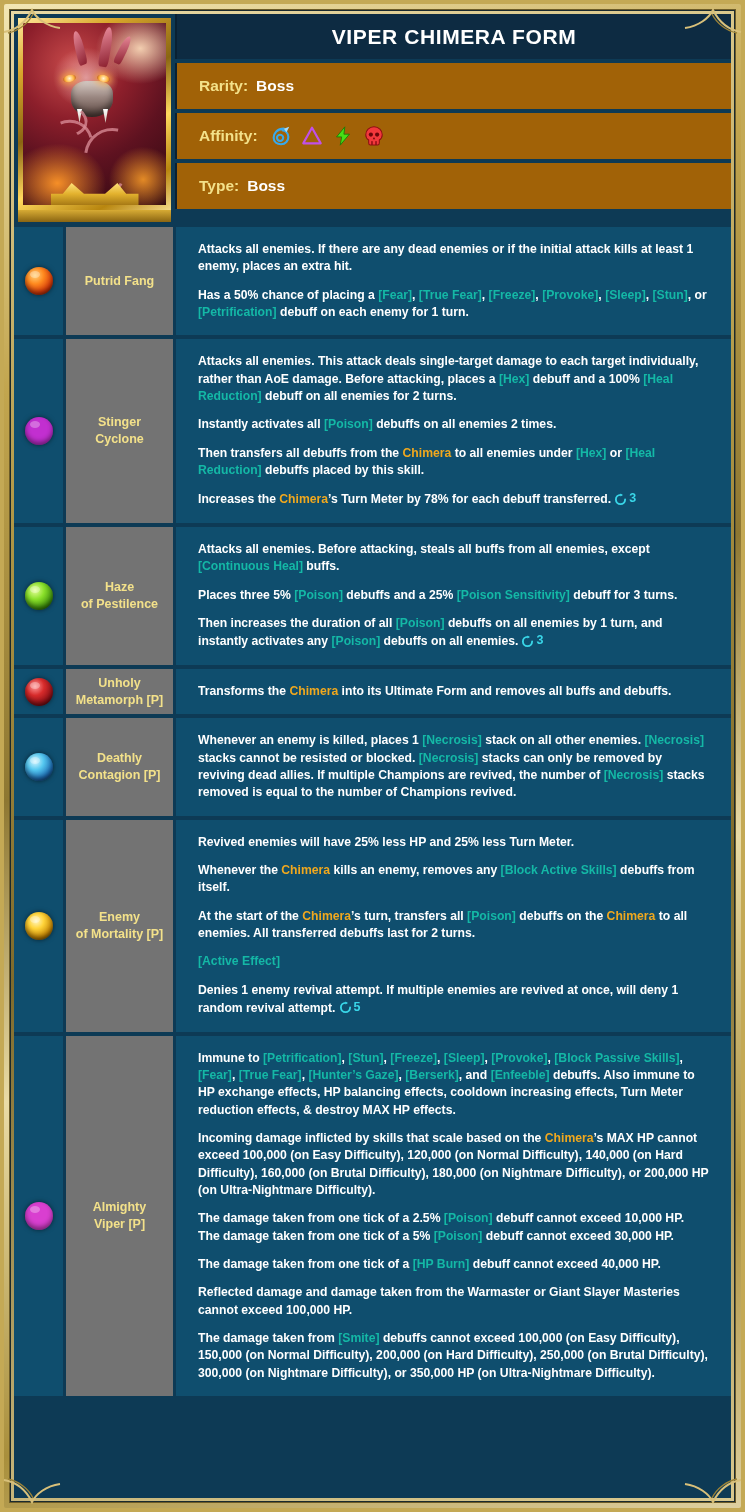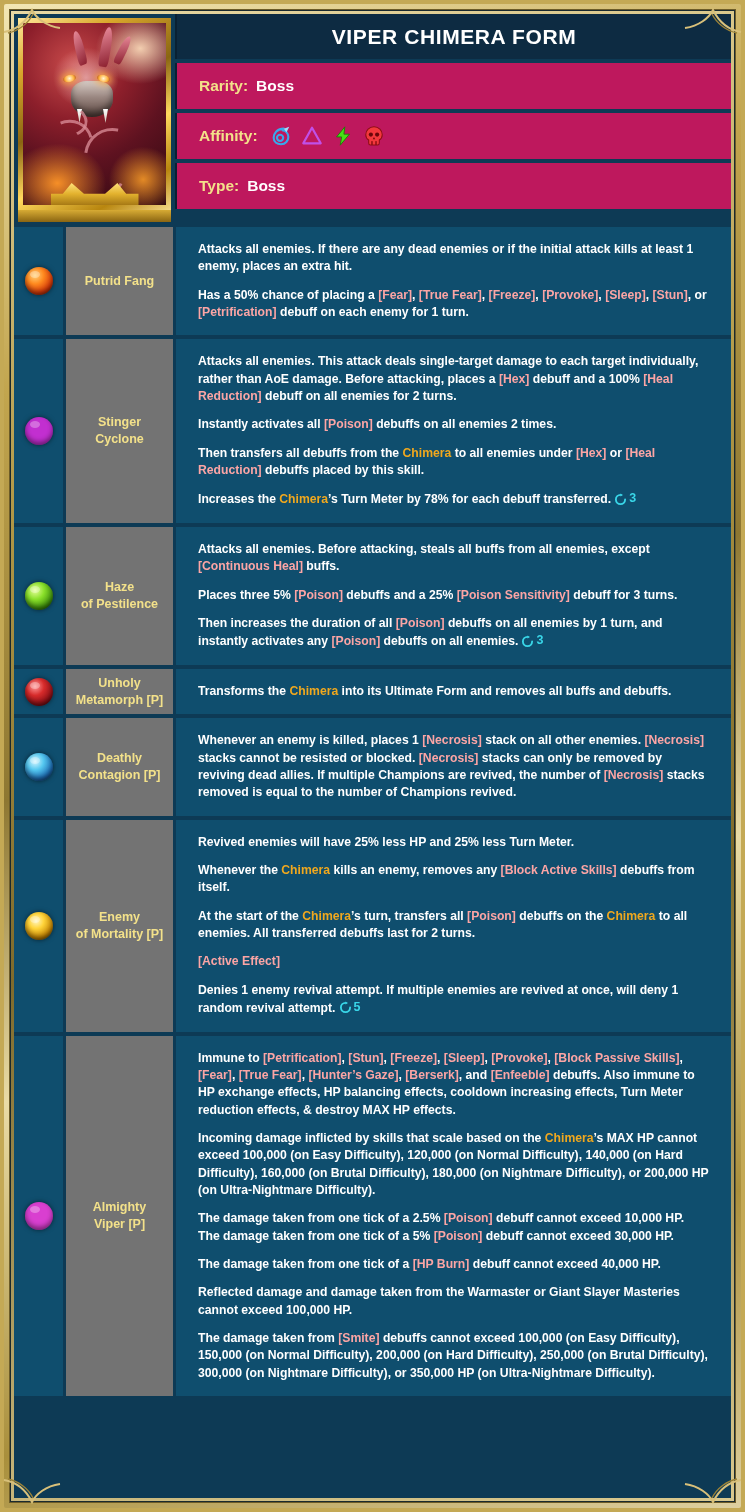--- a/index.html
+++ b/index.html
@@ -133,21 +133,21 @@
     display: flex; align-items: center; justify-content: center;
     border-left: 2px solid #0a2133;
   }
   .title-bar .title {
     color: #ffffff;
     font-size: 21px;
     font-weight: bold;
     letter-spacing: 0.6px;
   }
   .info-row {
-    background: #be185d;
+    background: #a16207;
     height: 46px;
     margin-top: 4px;
     display: flex; align-items: center;
     padding-left: 22px;
     border-left: 2px solid #0a2133;
     gap: 8px;
   }
   .info-row:last-child { margin-bottom: 14px; }
   .info-label { color: #f3e18a; font-size: 15.5px; font-weight: bold; }
   .info-value { color: #ffffff; font-size: 15.5px; font-weight: bold; }
@@ -202,21 +202,21 @@
     padding: 14px 22px 14px 22px;
   }
   .col-desc p {
     color: #ffffff;
     font-size: 12.2px;
     font-weight: bold;
     line-height: 1.42;
     margin-bottom: 11px;
   }
   .col-desc p:last-child { margin-bottom: 0; }
-  .dbf { color: #fca5a5; }
+  .dbf { color: #14b8a6; }
   .chm { color: #f0a81e; }
   .cd {
     display: inline-flex; align-items: center; gap: 2px;
     vertical-align: -2px; margin-left: 3px;
   }
   .cd .cdnum { color: #39d6e8; font-size: 12.5px; font-weight: bold; }
   .cd-svg { width: 13px; height: 13px; display:block; }
 </style>
 </head>
 <body>

